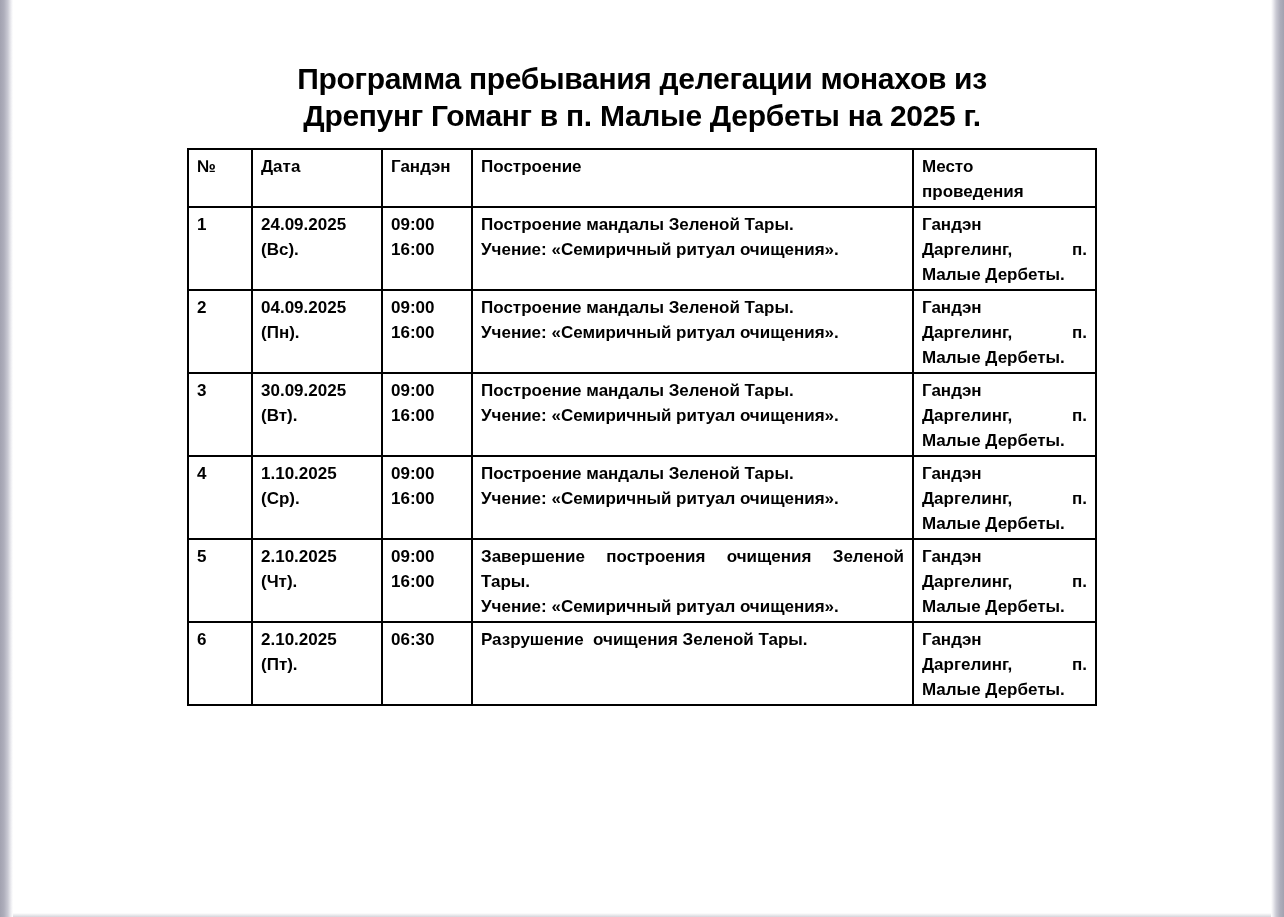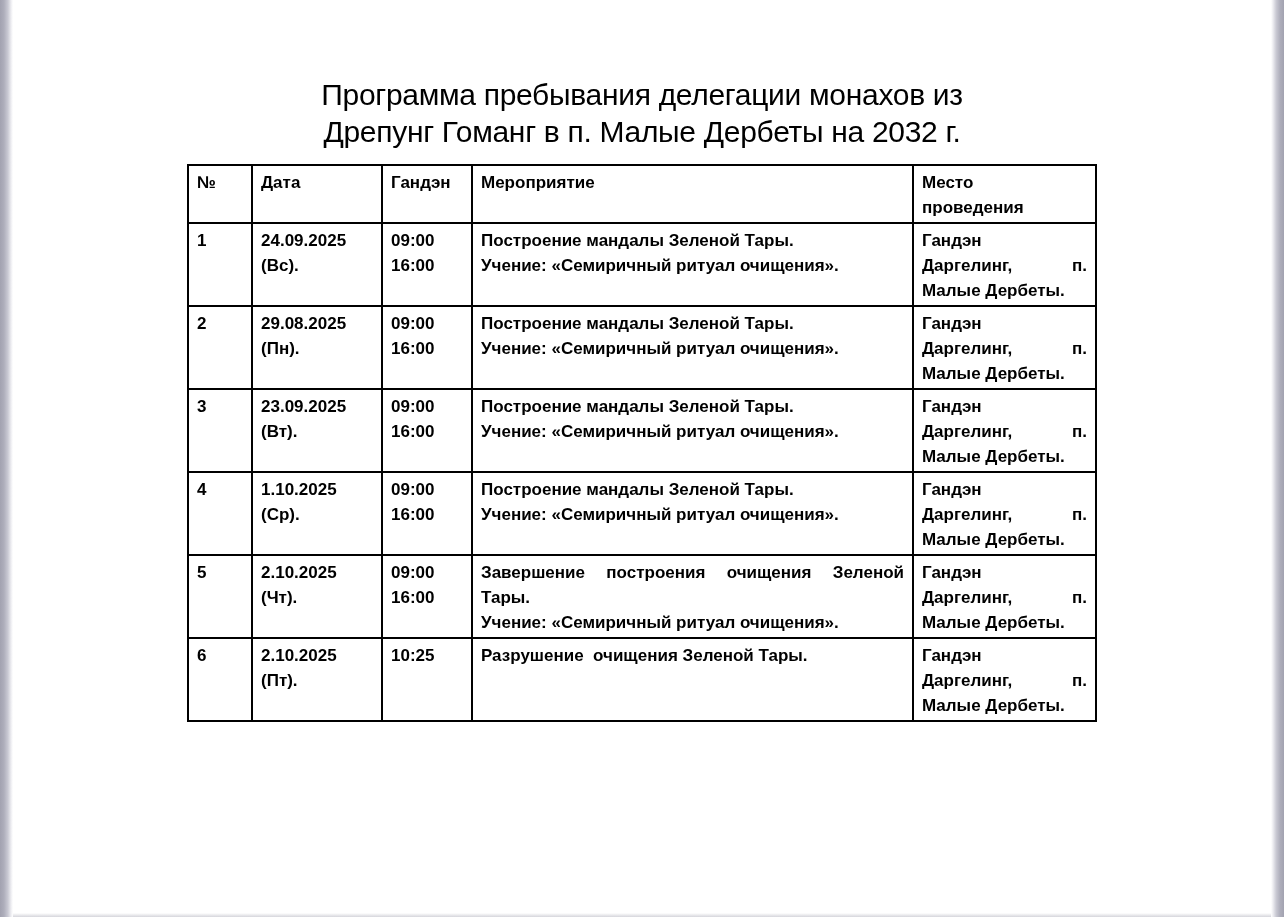--- a/index.html
+++ b/index.html
@@ -35,23 +35,23 @@
     height: 4px;
     background: linear-gradient(to top, rgba(162,162,176,0.45), rgba(162,162,176,0));
     z-index: 1;
   }
   .page {
     position: absolute;
     top: 0; left: 13px; right: 13px; bottom: 0;
     background: #ffffff;
   }
   .title {
-    padding-top: 76px;
+    padding-top: 60px;
     text-align: center;
-    font-weight: 400;
+    font-weight: 700;
     font-size: 30px;
     line-height: 37px;
     letter-spacing: -0.3px;
   }
   .doc-table {
     margin: 14px auto 0 auto;
     border-collapse: collapse;
     table-layout: fixed;
     width: 908px;
   }
@@ -79,37 +79,37 @@
 <body>
 
 <div class="edge-left"></div>
 <div class="edge-right"></div>
 <div class="edge-bottom"></div>
 
 <div class="page">
 
   <div class="title">
     <div>Программа пребывания делегации монахов из</div>
-    <div>Дрепунг Гоманг в п. Малые Дербеты на 2032 г.</div>
+    <div>Дрепунг Гоманг в п. Малые Дербеты на 2025 г.</div>
   </div>
 
   <table class="doc-table">
     <colgroup>
       <col style="width:64px">
       <col style="width:130px">
       <col style="width:90px">
       <col style="width:441px">
       <col style="width:183px">
     </colgroup>
     <thead>
       <tr>
         <th>№</th>
         <th>Дата</th>
         <th>Гандэн</th>
-        <th>Мероприятие</th>
+        <th>Построение</th>
         <th>
           <div class="ln">Место</div>
           <div class="ln">проведения</div>
         </th>
       </tr>
     </thead>
     <tbody>
         <tr>
           <td class="cell cell-num">1</td>
           <td class="cell cell-date">
@@ -126,41 +126,41 @@
           </td>
           <td class="cell cell-place">
             <div class="ln">Гандэн</div>
             <div class="ln stretch">Даргелинг, п.</div>
             <div class="ln">Малые Дербеты.</div>
           </td>
         </tr>
         <tr>
           <td class="cell cell-num">2</td>
           <td class="cell cell-date">
-            <div class="ln">29.08.2025</div>
+            <div class="ln">04.09.2025</div>
             <div class="ln">(Пн).</div>
           </td>
           <td class="cell cell-time">
             <div class="ln">09:00</div>
             <div class="ln">16:00</div>
           </td>
           <td class="cell cell-event">
             <div class="ln">Построение мандалы Зеленой Тары.</div>
             <div class="ln">Учение: «Семиричный ритуал очищения».</div>
           </td>
           <td class="cell cell-place">
             <div class="ln">Гандэн</div>
             <div class="ln stretch">Даргелинг, п.</div>
             <div class="ln">Малые Дербеты.</div>
           </td>
         </tr>
         <tr>
           <td class="cell cell-num">3</td>
           <td class="cell cell-date">
-            <div class="ln">23.09.2025</div>
+            <div class="ln">30.09.2025</div>
             <div class="ln">(Вт).</div>
           </td>
           <td class="cell cell-time">
             <div class="ln">09:00</div>
             <div class="ln">16:00</div>
           </td>
           <td class="cell cell-event">
             <div class="ln">Построение мандалы Зеленой Тары.</div>
             <div class="ln">Учение: «Семиричный ритуал очищения».</div>
           </td>
@@ -211,21 +211,21 @@
             <div class="ln">Малые Дербеты.</div>
           </td>
         </tr>
         <tr>
           <td class="cell cell-num">6</td>
           <td class="cell cell-date">
             <div class="ln">2.10.2025</div>
             <div class="ln">(Пт).</div>
           </td>
           <td class="cell cell-time">
-            <div class="ln">10:25</div>
+            <div class="ln">06:30</div>
           </td>
           <td class="cell cell-event">
             <div class="ln">Разрушение  очищения Зеленой Тары.</div>
           </td>
           <td class="cell cell-place">
             <div class="ln">Гандэн</div>
             <div class="ln stretch">Даргелинг, п.</div>
             <div class="ln">Малые Дербеты.</div>
           </td>
         </tr>

